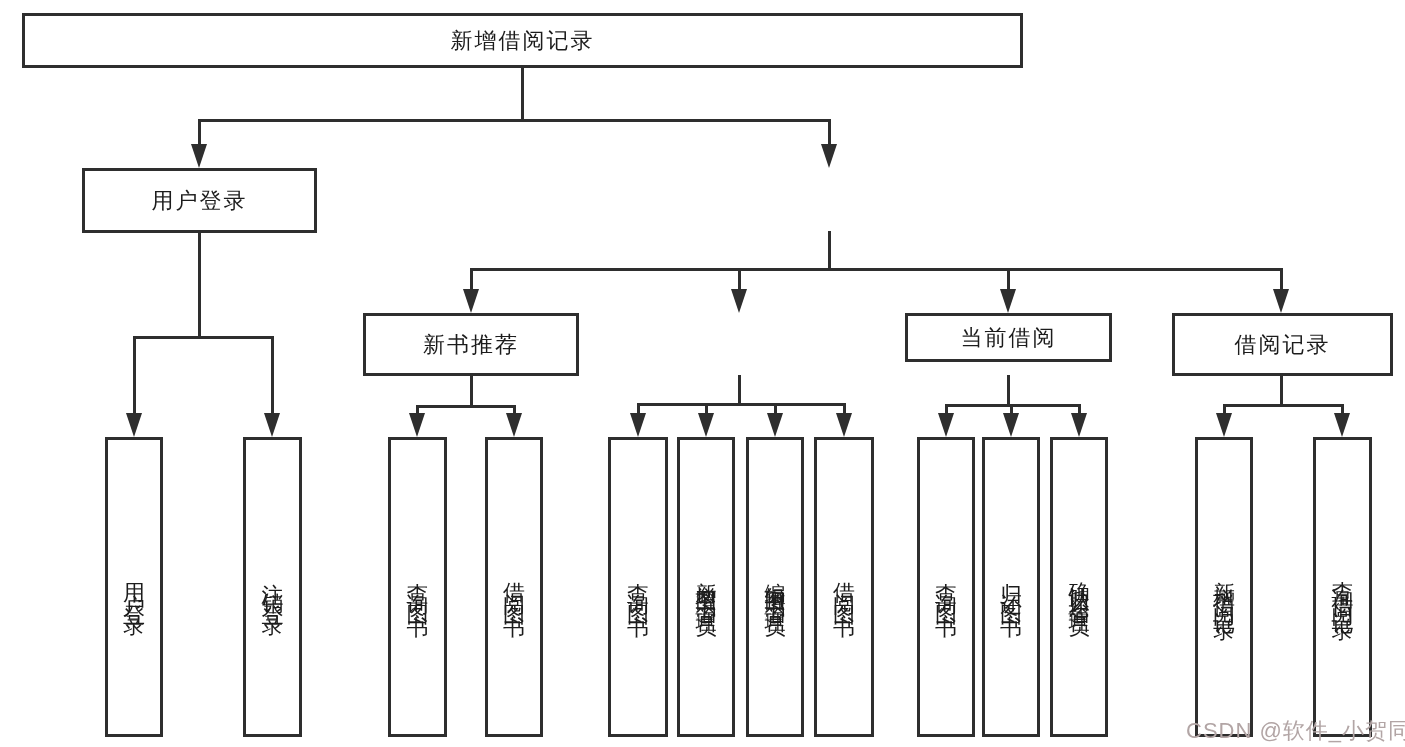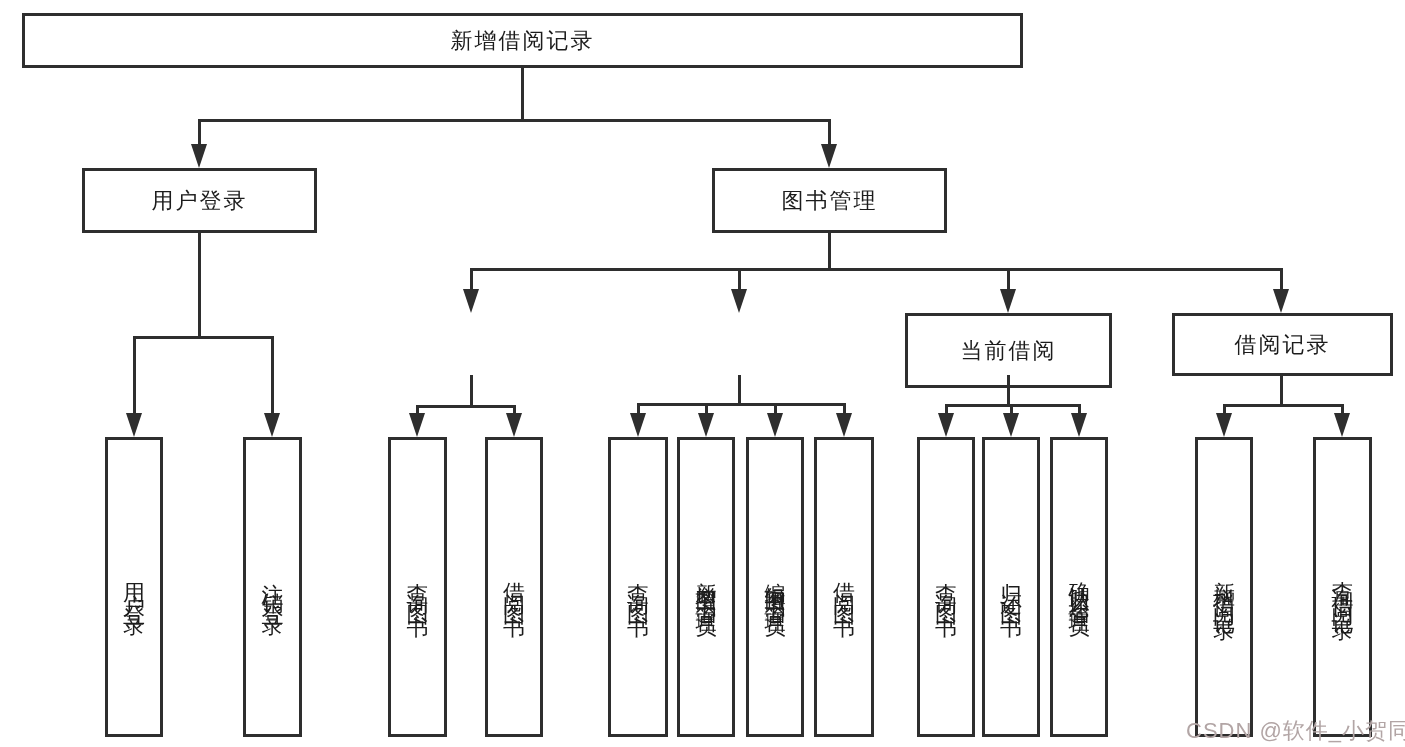--- a/index.html
+++ b/index.html
@@ -37,41 +37,41 @@
   <div class="node" style="left:22px;top:13px;width:1001px;height:55px">新增借阅记录</div>
 
   <div class="vline" style="left:521px;top:68px;height:53px"></div>
   <div class="hline" style="left:198px;top:119px;width:633px"></div>
   <div class="vline" style="left:198px;top:119px;height:27px"></div>
   <div class="arrow" style="left:191px;top:144px"></div>
   <div class="vline" style="left:828px;top:119px;height:27px"></div>
   <div class="arrow" style="left:821px;top:144px"></div>
 
   <div class="node" style="left:82px;top:168px;width:235px;height:65px">用户登录</div>
-  <div class="node" style="left:712px;top:168px;width:235px;height:65px">图书管理</div>
 
   <div class="vline" style="left:198px;top:232px;height:106px"></div>
   <div class="hline" style="left:133px;top:336px;width:141px"></div>
   <div class="vline" style="left:133px;top:336px;height:80px"></div>
   <div class="arrow" style="left:126px;top:413px"></div>
   <div class="vline" style="left:271px;top:336px;height:80px"></div>
   <div class="arrow" style="left:264px;top:413px"></div>
 
   <div class="vline" style="left:828px;top:231px;height:40px"></div>
   <div class="hline" style="left:470px;top:268px;width:813px"></div>
   <div class="vline" style="left:470px;top:268px;height:23px"></div>
   <div class="arrow" style="left:463px;top:289px"></div>
   <div class="vline" style="left:738px;top:268px;height:23px"></div>
   <div class="arrow" style="left:731px;top:289px"></div>
   <div class="vline" style="left:1007px;top:268px;height:23px"></div>
   <div class="arrow" style="left:1000px;top:289px"></div>
   <div class="vline" style="left:1280px;top:268px;height:23px"></div>
   <div class="arrow" style="left:1273px;top:289px"></div>
 
-  <div class="node" style="left:905px;top:313px;width:207px;height:75px">当前借阅</div>
+  <div class="node" style="left:363px;top:313px;width:216px;height:63px">新书推荐</div>
+  <div class="node" style="left:905px;top:313px;width:207px;height:49px">当前借阅</div>
   <div class="node" style="left:1172px;top:313px;width:221px;height:63px">借阅记录</div>
 
   <div class="vline" style="left:470px;top:375px;height:33px"></div>
   <div class="hline" style="left:416px;top:405px;width:100px"></div>
   <div class="vline" style="left:416px;top:405px;height:11px"></div>
   <div class="arrow" style="left:409px;top:413px"></div>
   <div class="vline" style="left:513px;top:405px;height:11px"></div>
   <div class="arrow" style="left:506px;top:413px"></div>
 
   <div class="vline" style="left:738px;top:375px;height:31px"></div>

